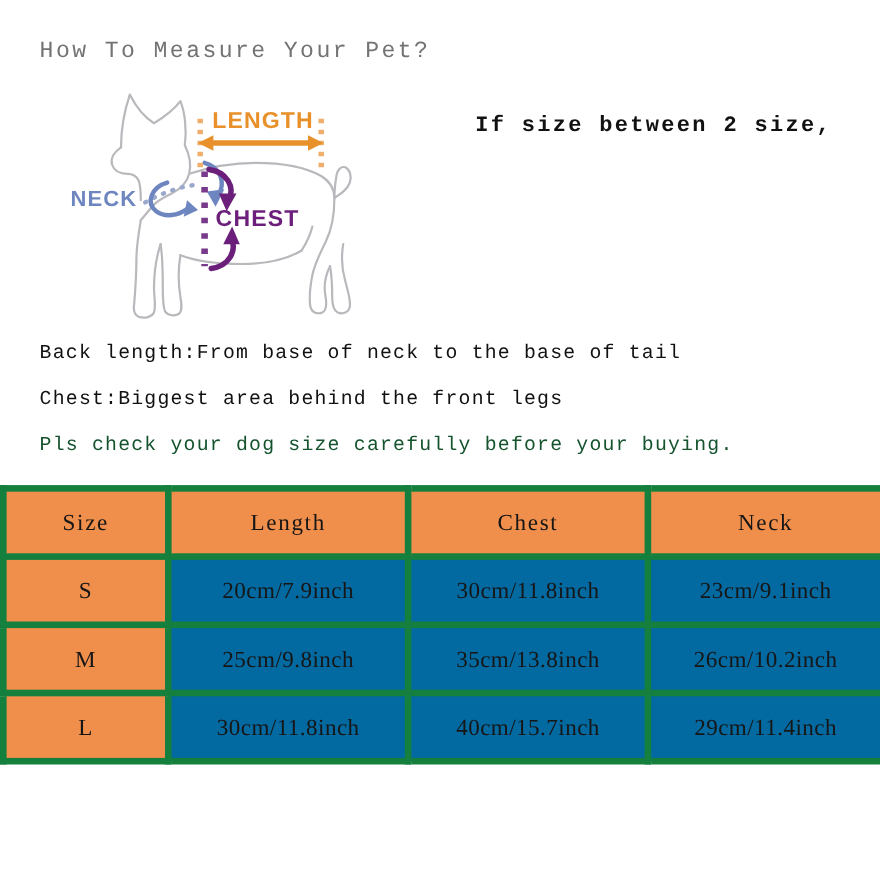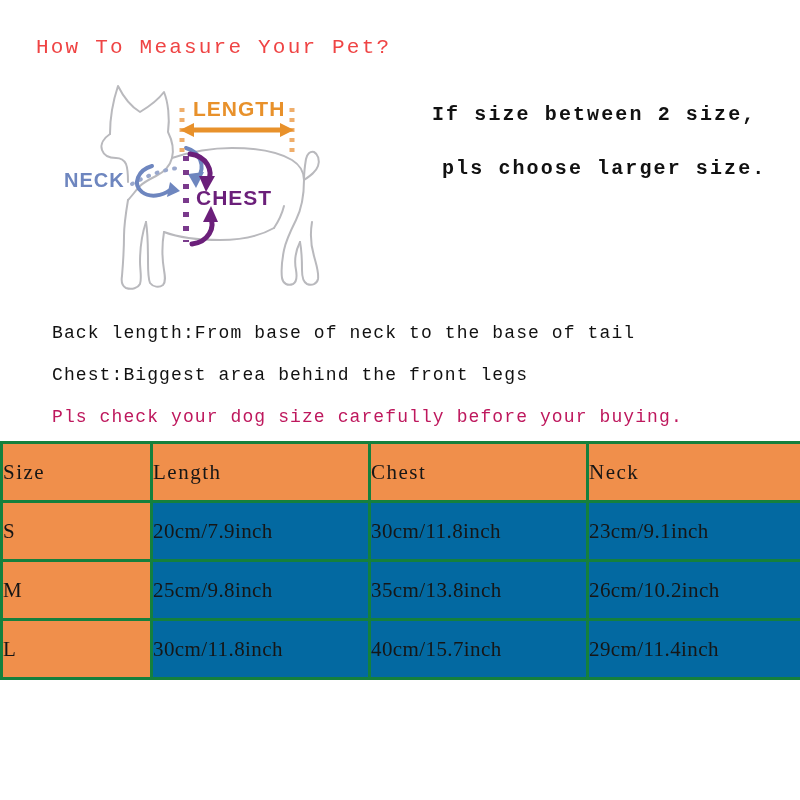--- a/index.html
+++ b/index.html
@@ -16,21 +16,21 @@
   }
 
   
   #title {
     position: absolute;
     left: 36px;
     top: 36px;
     font-family: "Liberation Mono", "DejaVu Sans Mono", monospace;
     font-size: 21px;
     letter-spacing: 2.2px;
-    color: #ef4444;
+    color: #737373;
     white-space: nowrap;
   }
 
   
   #diagram {
     position: absolute;
     left: 60px;
     top: 72px;
     width: 345px;
     height: 235px;
@@ -51,53 +51,52 @@
     line-height: 54px;
     white-space: nowrap;
     font-weight: bold;
   }
   #note .note-line.l2 { padding-left: 10px; }
 
   
   #desc {
     position: absolute;
     left: 36px;
-    top: 312px;
+    top: 300px;
     width: 740px;
-    margin-left: 16px;
   }
   #desc .desc-line {
     font-size: 18px;
     letter-spacing: 1.1px;
     color: #111111;
     line-height: 42px;
     white-space: nowrap;
   }
   #desc .desc-line.warn {
-    color: #be185d;
+    color: #14532d;
   }
 
   
   #size-table {
     position: absolute;
     left: 0;
     top: 441px;
     width: 800px;
     border-collapse: collapse;
     table-layout: fixed;
     font-family: "Liberation Serif", "DejaVu Serif", serif;
   }
   #size-table col.c-size  { width: 150px; }
   #size-table col.c-len   { width: 218px; }
   #size-table col.c-chest { width: 218px; }
   #size-table col.c-neck  { width: 214px; }
 
   #size-table th, #size-table td {
-    border: 3px solid #15803d;
-    text-align: left;
+    border: 6px solid #15803d;
+    text-align: center;
     vertical-align: middle;
     color: #161616;
     font-weight: normal;
     padding: 0;
   }
   #size-table thead th {
     background: #F08F4B;
     height: 56px;
     font-size: 21px;
     letter-spacing: 1.5px;
@@ -202,21 +201,20 @@
       <polygon points="120,58 134,51 134,65" fill="#E8912B"></polygon>
       <polygon points="234,58 220,51 220,65" fill="#E8912B"></polygon>
     </g>
 
     <text x="133" y="44" font-family="Liberation Sans, sans-serif" font-size="21" font-weight="bold" letter-spacing="1" fill="#E8912B">LENGTH</text>
   </svg>
 </div>
 
 <div id="note">
   <div class="note-line l1">If size between 2 size,</div>
-  <div class="note-line l2">pls choose larger size.</div>
 </div>
 
 <div id="desc">
   <div class="desc-line">Back length:From base of neck to the base of tail</div>
   <div class="desc-line">Chest:Biggest area behind the front legs</div>
   <div class="desc-line warn">Pls check your dog size carefully before your buying.</div>
 </div>
 
 <table id="size-table">
   <colgroup>

